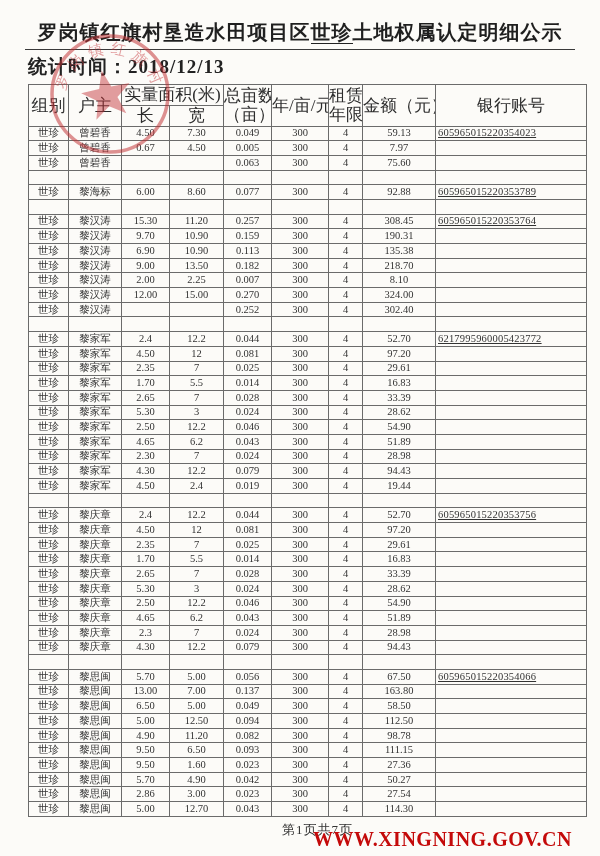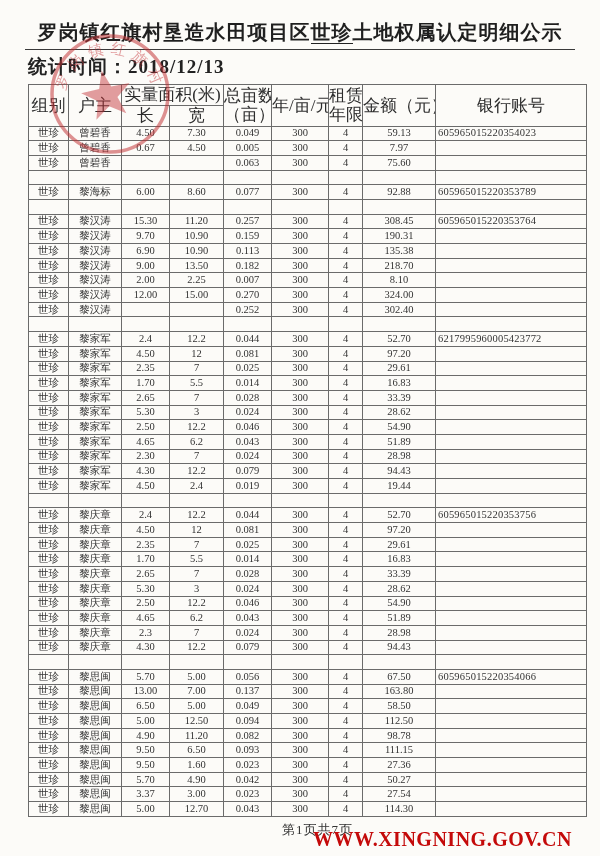--- a/index.html
+++ b/index.html
@@ -54,20 +54,21 @@
   }
   table.sheet th{
     font-size:17px;
     font-weight:normal;
     color:#2c2c2c;
   }
   table.sheet td.bank{
     text-align:left;
     padding-left:2px;
     letter-spacing:.2px;
+    text-decoration:underline;
   }
   .footer-page{
     text-align:center;
     margin-top:4px;
     font-size:13px;
     color:#333;
     letter-spacing:1px;
     margin-left:35px;
   }
   .site-mark{
@@ -621,21 +622,21 @@
           <td>4.90</td>
           <td>0.042</td>
           <td>300</td>
           <td>4</td>
           <td>50.27</td>
           <td class="bank"></td>
         </tr>
         <tr>
           <td>世珍</td>
           <td>黎思闽</td>
-          <td>3.37</td>
+          <td>2.86</td>
           <td>3.00</td>
           <td>0.023</td>
           <td>300</td>
           <td>4</td>
           <td>27.54</td>
           <td class="bank"></td>
         </tr>
         <tr>
           <td>世珍</td>
           <td>黎思闽</td>

